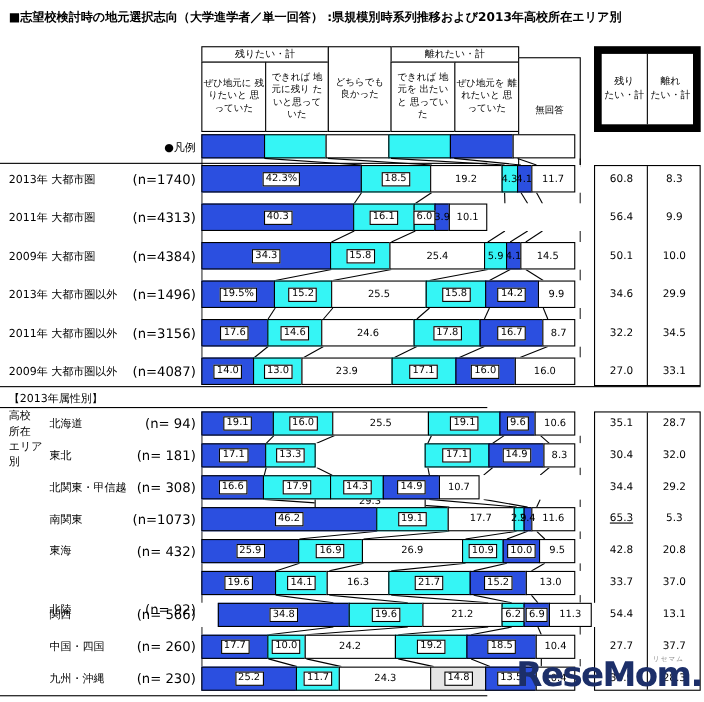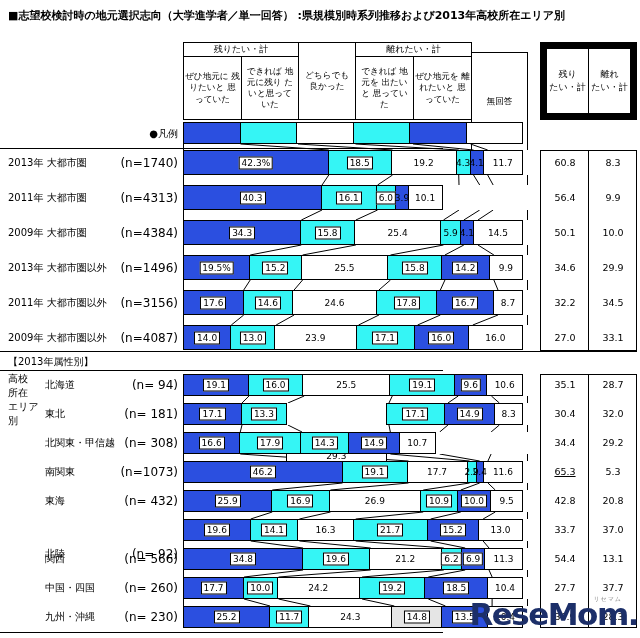--- a/index.html
+++ b/index.html
@@ -527,21 +527,21 @@
         <div class="seg" style="width: 13.013%; background: rgb(255, 255, 255);">
           <span class="segl">13.0</span>
         </div>
       </div>
       <div class="sumv" style="left: 541px; top: 524px;">33.7</div>
       <div class="sumv" style="left: 589px; top: 524px;">37.0</div>
       <div class="rlabel" style="top: 548px; height: 22px;">
         <span style="padding-left: 37px;">関西</span>
         <span class="nval">(n= 566)</span>
       </div>
-      <div class="bar" style="top: 548px; height: 22px;">
+      <div class="bar" style="top: 548px; height: 22px; margin-left: 15px;">
         <div class="seg" style="width: 34.8%; background: rgb(43, 79, 224);">
           <span class="segl chip">34.8</span>
         </div>
         <div class="seg" style="width: 19.6%; background: rgb(53, 245, 245);">
           <span class="segl chip">19.6</span>
         </div>
         <div class="seg" style="width: 21.2%; background: rgb(255, 255, 255);">
           <span class="segl">21.2</span>
         </div>
         <div class="seg" style="width: 6.2%; background: rgb(53, 245, 245);">

